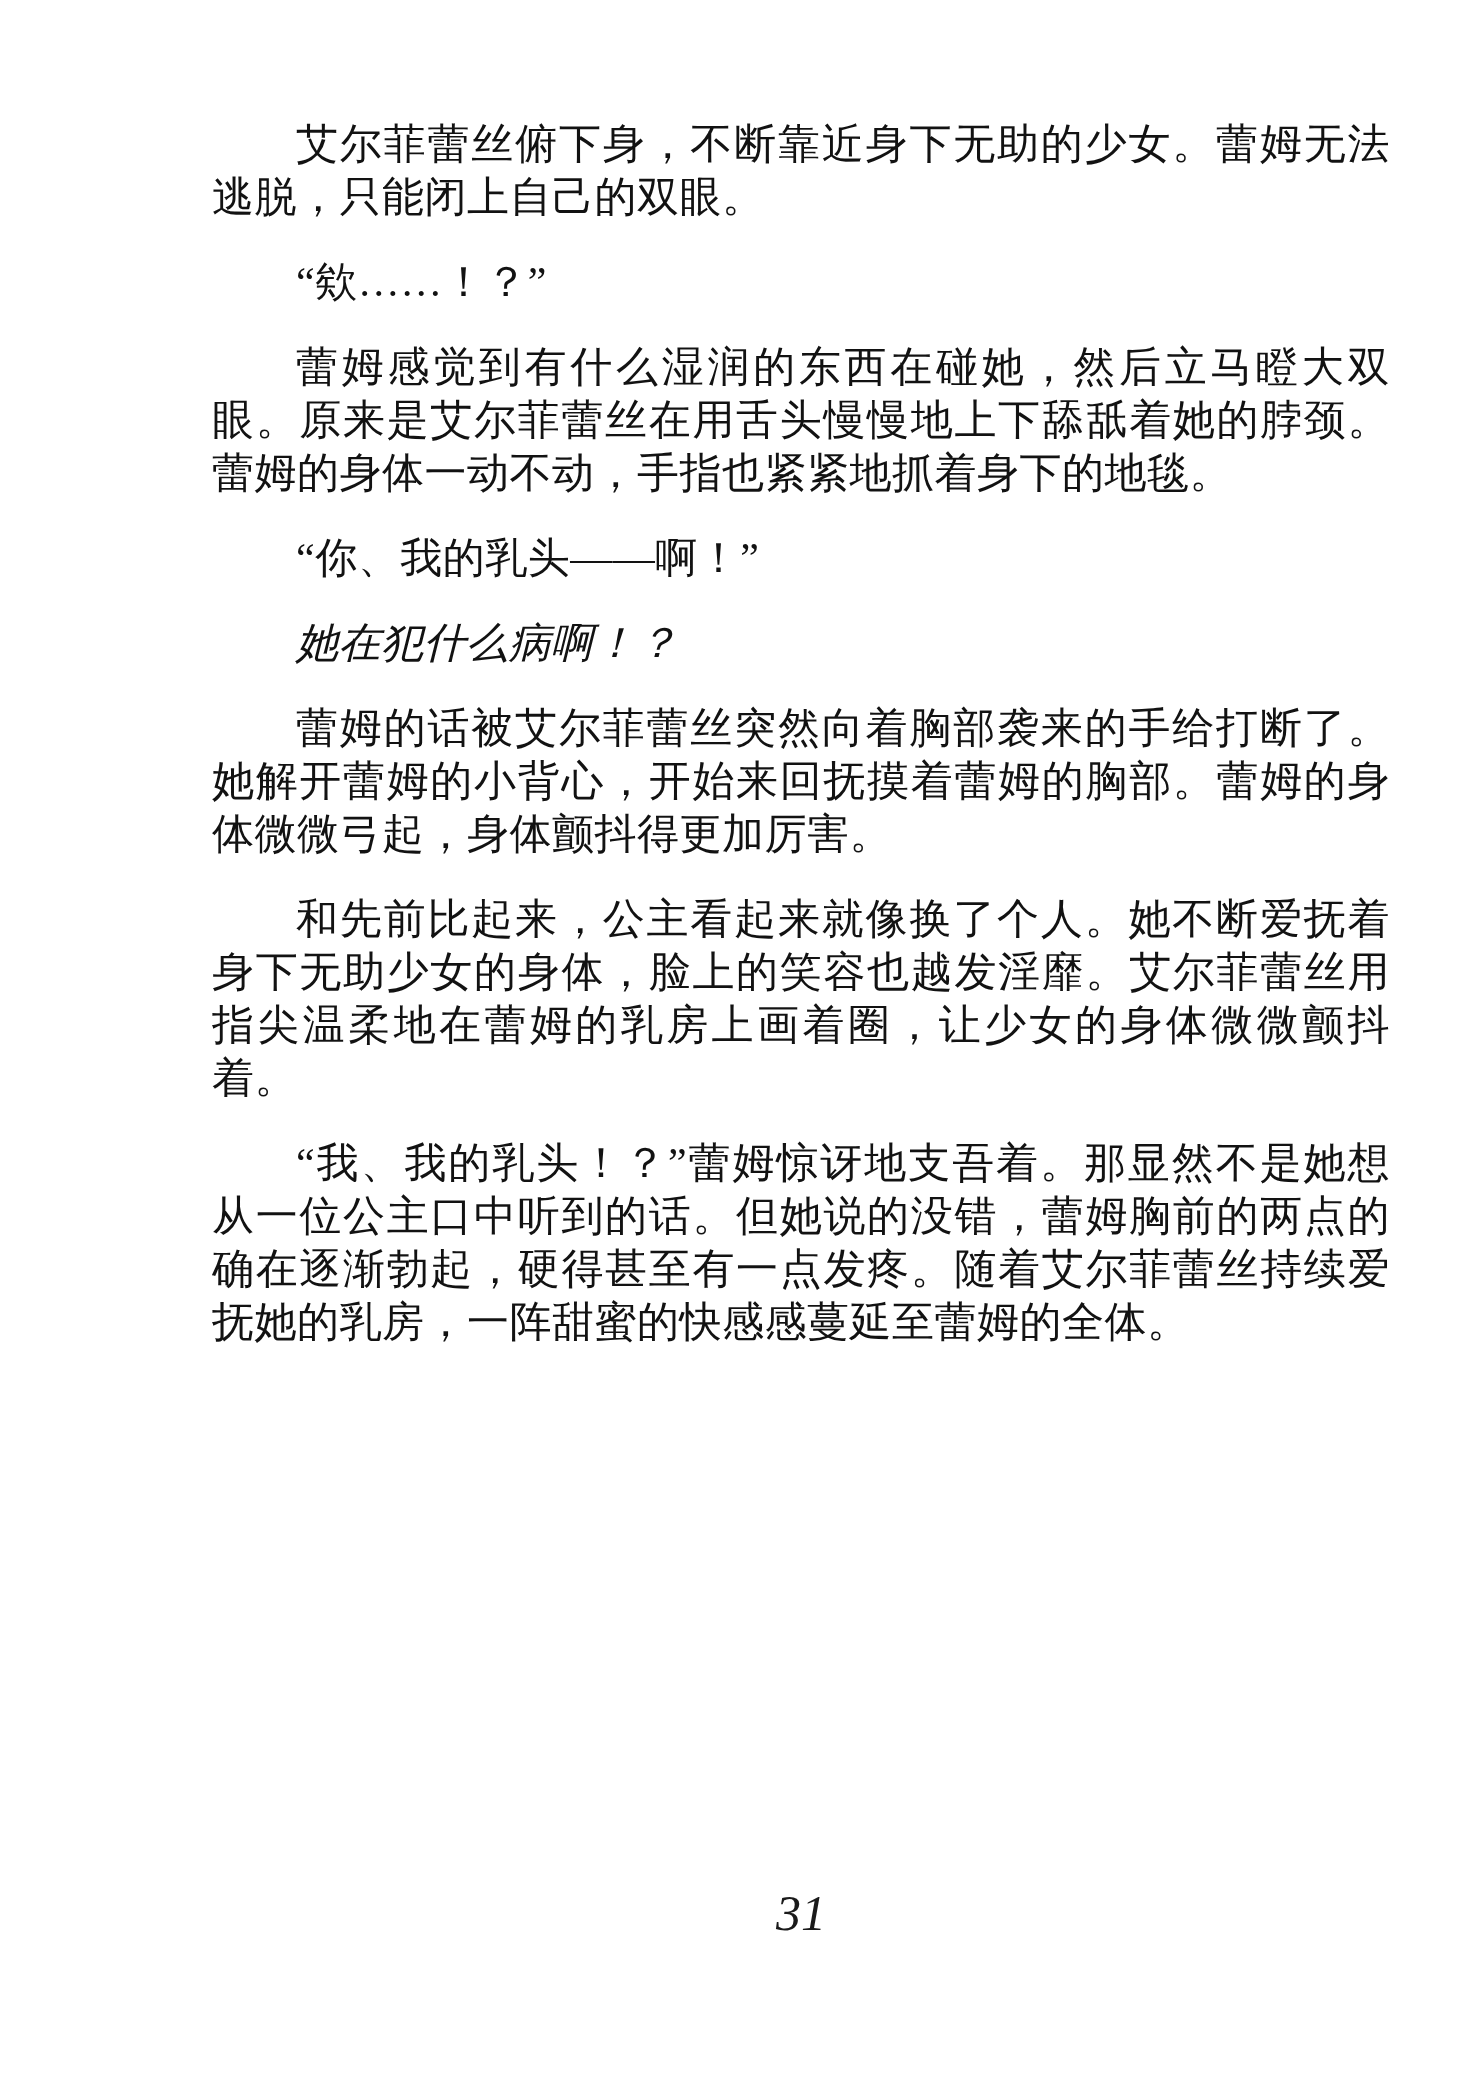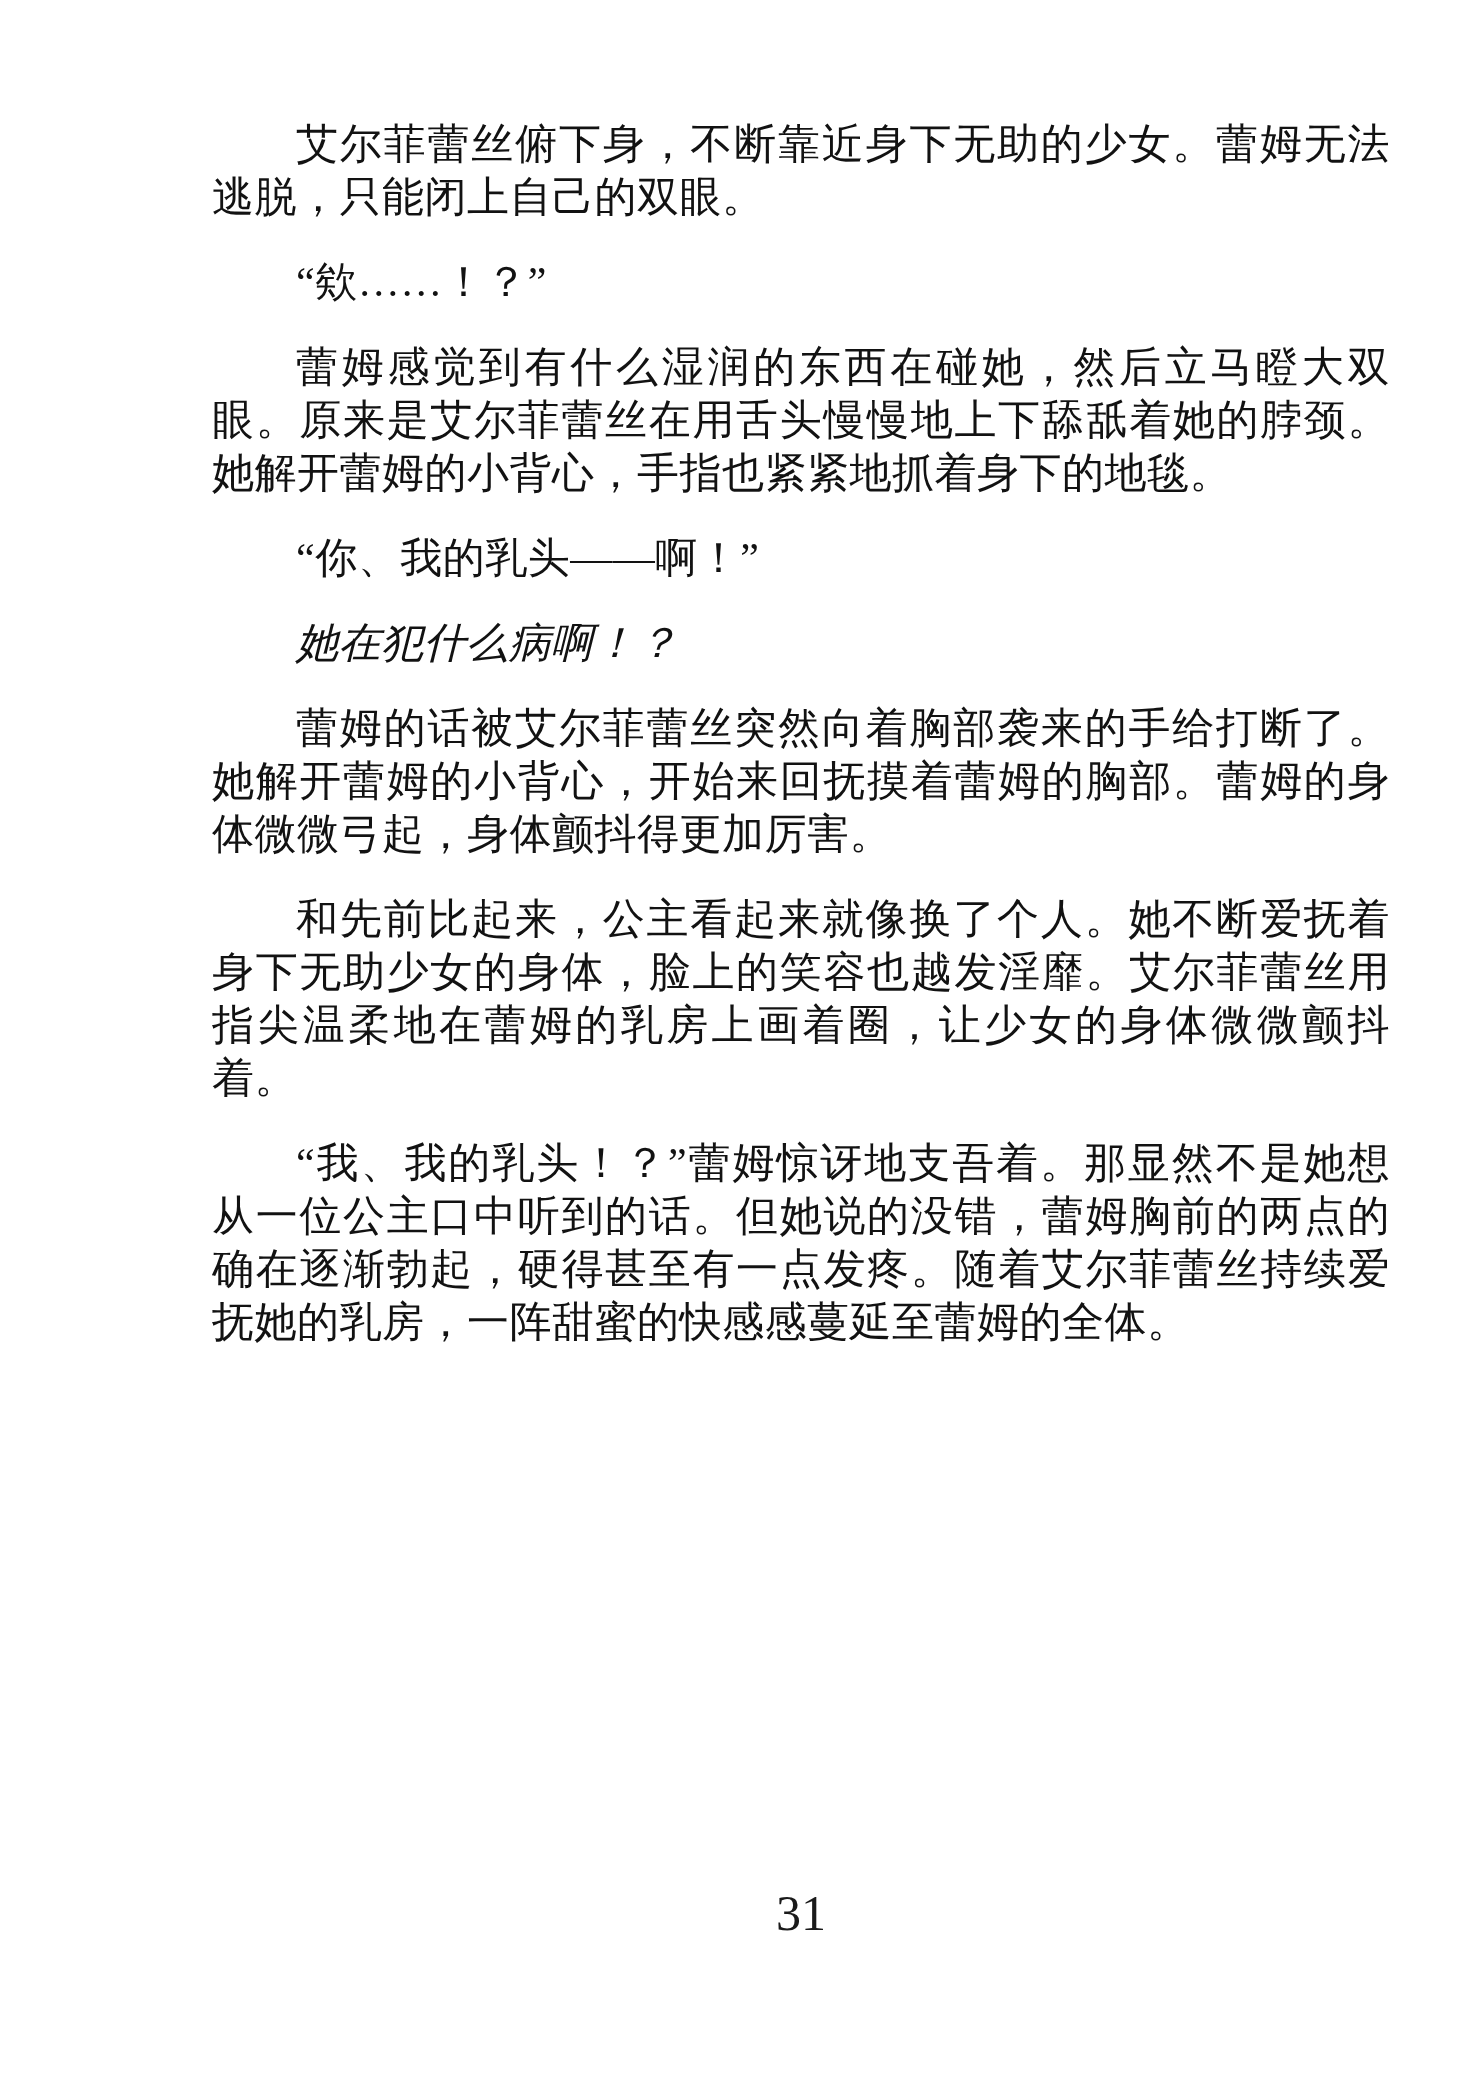--- a/index.html
+++ b/index.html
@@ -43,31 +43,32 @@
     font-style: italic;
   }
   .page-number {
     position: absolute;
     left: 212px;
     top: 1885px;
     width: 1178px;
     text-align: center;
     font-size: 50px;
     line-height: 56px;
+    font-style: italic;
     color: #1a1a1a;
   }
 </style>
 </head>
 <body>
 
 <div class="sheet">
   <div class="text-block">
     <p class="para">艾尔菲蕾丝俯下身，不断靠近身下无助的少女。蕾姆无法逃脱，只能闭上自己的双眼。</p>
     <p class="para">“欸……！？”</p>
-    <p class="para">蕾姆感觉到有什么湿润的东西在碰她，然后立马瞪大双眼。原来是艾尔菲蕾丝在用舌头慢慢地上下舔舐着她的脖颈。她解开蕾姆的小背心，手指也紧紧地抓着身下的地毯。</p>
+    <p class="para">蕾姆感觉到有什么湿润的东西在碰她，然后立马瞪大双眼。原来是艾尔菲蕾丝在用舌头慢慢地上下舔舐着她的脖颈。蕾姆的身体一动不动，手指也紧紧地抓着身下的地毯。</p>
     <p class="para">“你、我的乳头——啊！”</p>
     <p class="para italic">她在犯什么病啊！？</p>
     <p class="para">蕾姆的话被艾尔菲蕾丝突然向着胸部袭来的手给打断了。她解开蕾姆的小背心，开始来回抚摸着蕾姆的胸部。蕾姆的身体微微弓起，身体颤抖得更加厉害。</p>
     <p class="para">和先前比起来，公主看起来就像换了个人。她不断爱抚着身下无助少女的身体，脸上的笑容也越发淫靡。艾尔菲蕾丝用指尖温柔地在蕾姆的乳房上画着圈，让少女的身体微微颤抖着。</p>
     <p class="para">“我、我的乳头！？”蕾姆惊讶地支吾着。那显然不是她想从一位公主口中听到的话。但她说的没错，蕾姆胸前的两点的确在逐渐勃起，硬得甚至有一点发疼。随着艾尔菲蕾丝持续爱抚她的乳房，一阵甜蜜的快感感蔓延至蕾姆的全体。</p>
   </div>
   <div class="page-number">31</div>
 </div>
 
 </body></html>

